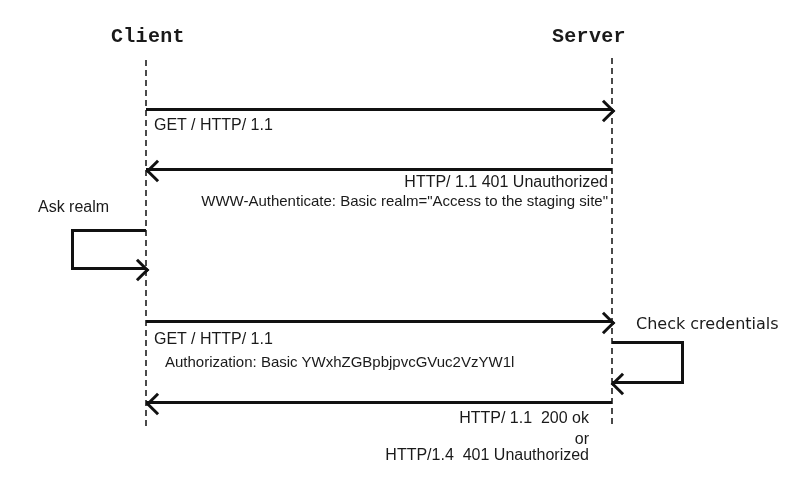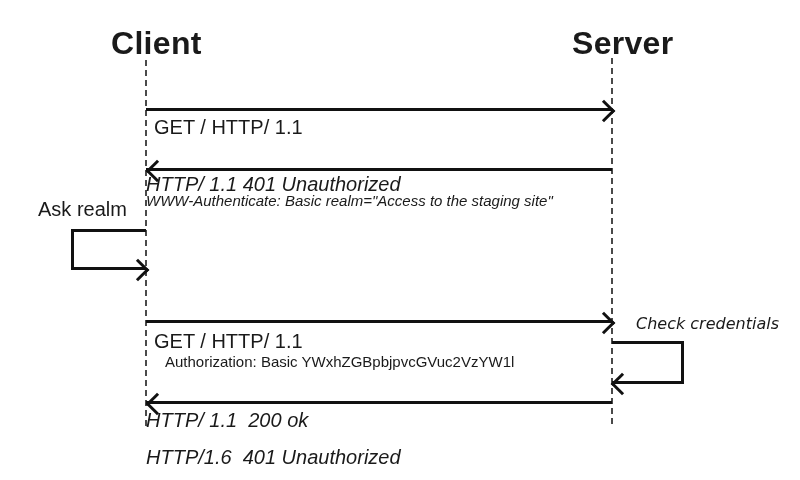--- a/index.html
+++ b/index.html
@@ -7,41 +7,41 @@
     --text:#1a1a1a;
     --lifeline:#4a4a4a;
     --bg:#ffffff;
   }
   html,body{margin:0;padding:0;background:var(--bg);}
   .canvas{
     position:relative;width:800px;height:480px;background:var(--bg);
     font-family:"Liberation Sans",sans-serif;color:var(--text);overflow:hidden;
   }
   .title{
-    position:absolute;font-size:32px;font-weight:700;letter-spacing:.3px;color:var(--text);
+    position:absolute;font-size:20px;font-weight:700;letter-spacing:.3px;color:var(--text);font-family:Liberation Mono, monospace;
   }
   .lifeline{
     position:absolute;width:2px;
     background:repeating-linear-gradient(to bottom,var(--lifeline) 0 6px,transparent 6px 10px);
   }
   .mline{position:absolute;height:3px;background:var(--line);}
   .chev{position:absolute;width:13px;height:13px;transform:rotate(45deg);}
   .chev.r{border-top:3px solid var(--line);border-right:3px solid var(--line);}
   .chev.l{border-bottom:3px solid var(--line);border-left:3px solid var(--line);}
-  .label{position:absolute;font-size:20px;white-space:pre;color:var(--text);}
+  .label{position:absolute;font-size:16px;white-space:pre;color:var(--text);}
   .label.sub{font-size:15px;}
-  .ralign{text-align:left;font-style:italic;}
+  .ralign{text-align:right;}
   .loop{position:absolute;border:3px solid var(--line);box-sizing:border-box;}
   .loop.left-side{border-right:none;}
   .loop.right-side{border-left:none;}
-  .dejavu{font-family:"DejaVu Sans",sans-serif;font-style:italic;}
+  .dejavu{font-family:"DejaVu Sans",sans-serif;}
 
   
   #c-title{left:111px;top:25px;}
-  #s-title{left:572px;top:25px;}
+  #s-title{left:552px;top:25px;}
   #c-life{left:145px;top:60px;height:370px;}
   #s-life{left:611px;top:58px;height:370px;}
 
   #m1-line{left:146px;top:108px;width:466px;}
   #m1-head{left:596px;top:103px;}
   #m1-l1{left:154px;top:116px;}
 
   #m2-line{left:146px;top:168px;width:466px;}
   #m2-head{left:149px;top:163px;}
   #m2-l1{left:146px;top:173px;width:462px;}
@@ -95,15 +95,16 @@
   <div id="m3-l1" class="label">GET / HTTP/ 1.1</div>
   <div id="m3-l2" class="label sub">Authorization: Basic YWxhZGBpbjpvcGVuc2VzYW1l</div>
 
   <div id="check-label" class="label dejavu">Check credentials</div>
   <div id="check-loop" class="loop right-side"></div>
   <span id="check-head" class="chev l"></span>
 
   <div id="m4-line" class="mline"></div>
   <span id="m4-head" class="chev l"></span>
   <div id="m4-l1" class="label ralign">HTTP/ 1.1  200 ok</div>
-  <div id="m4-l3" class="label ralign">HTTP/1.6  401 Unauthorized</div>
+  <div id="m4-l2" class="label ralign">or</div>
+  <div id="m4-l3" class="label ralign">HTTP/1.4  401 Unauthorized</div>
 
 </div>
 
 </body></html>

